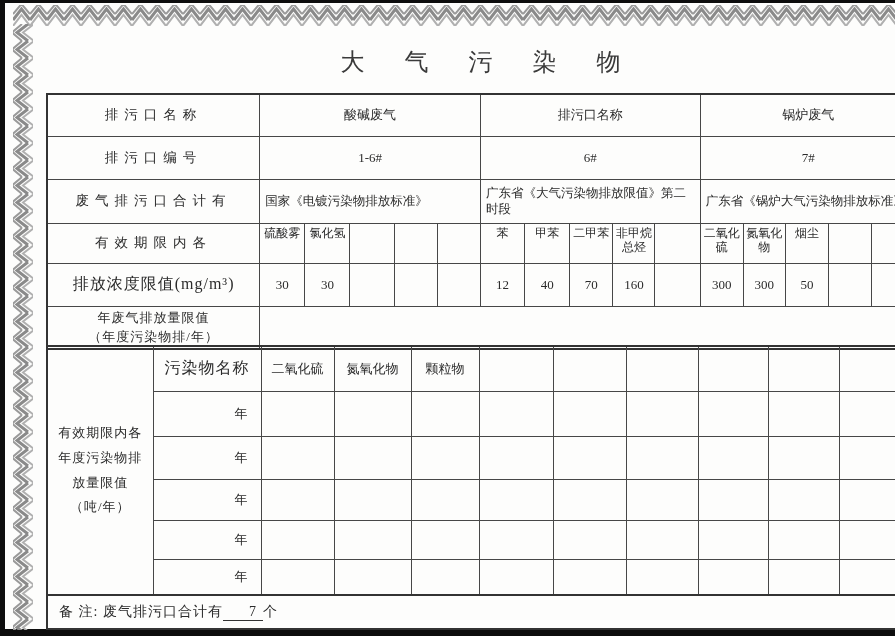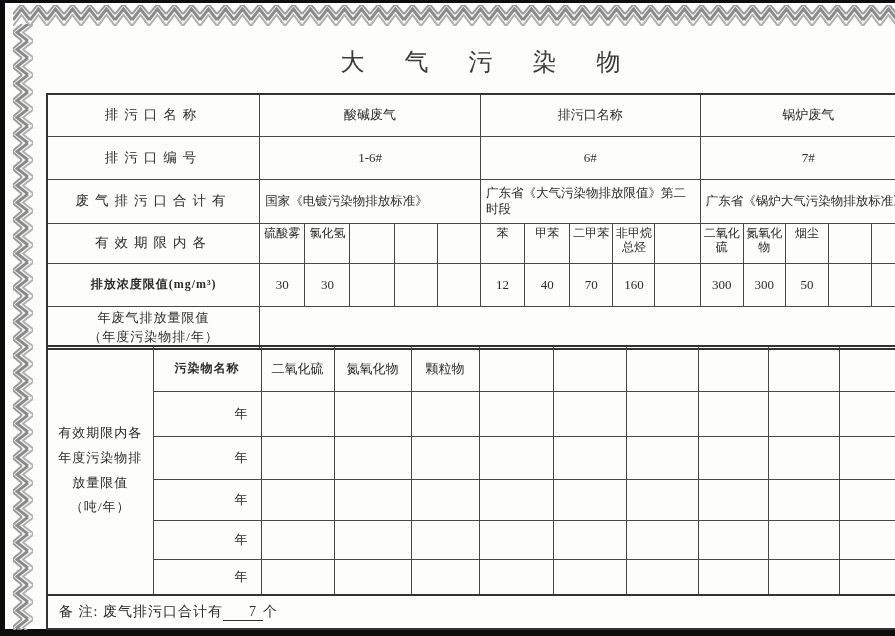--- a/index.html
+++ b/index.html
@@ -23,21 +23,21 @@
   }
 
   table{border-collapse:collapse;table-layout:fixed;position:absolute;left:46px;}
   td{border:1.5px solid #474747;padding:1px 3px;font-size:13px;
      text-align:center;vertical-align:middle;overflow:hidden;}
   table.tblA{top:93px;width:872px;border:2px solid #333;}
   table.tblB{top:345px;width:864px;border:2px solid #333;}
   table.tblC{top:594px;width:864px;border:2px solid #333;}
 
   .lbl{letter-spacing:6px;font-size:13.5px;}
-  .lbl-tight{letter-spacing:1px;font-size:12px;font-weight:bold;}
+  .lbl-tight{letter-spacing:1px;font-size:16px;}
   .std{text-align:left;font-size:12.5px;line-height:1.3;letter-spacing:0;padding:2px 5px;}
   .pname{font-size:12px;text-align:center;vertical-align:top;line-height:1.2;padding:2px 2px;}
   .num{font-size:13px;}
   .two-line{line-height:1.5;font-size:13px;letter-spacing:1px;margin-top:48px;}
   .group-lbl{font-size:13px;line-height:1.9;letter-spacing:1px;text-align:center;}
   .year-cell{text-align:right;padding-right:11px;font-size:13px;letter-spacing:2px;}
   .note-cell{text-align:left;font-size:14px;padding-left:11px;letter-spacing:1px;border:none;}
   .blank{display:inline-block;min-width:34px;border-bottom:1.2px solid #333;
          text-align:right;padding-right:6px;font-size:14px;}
 </style>

